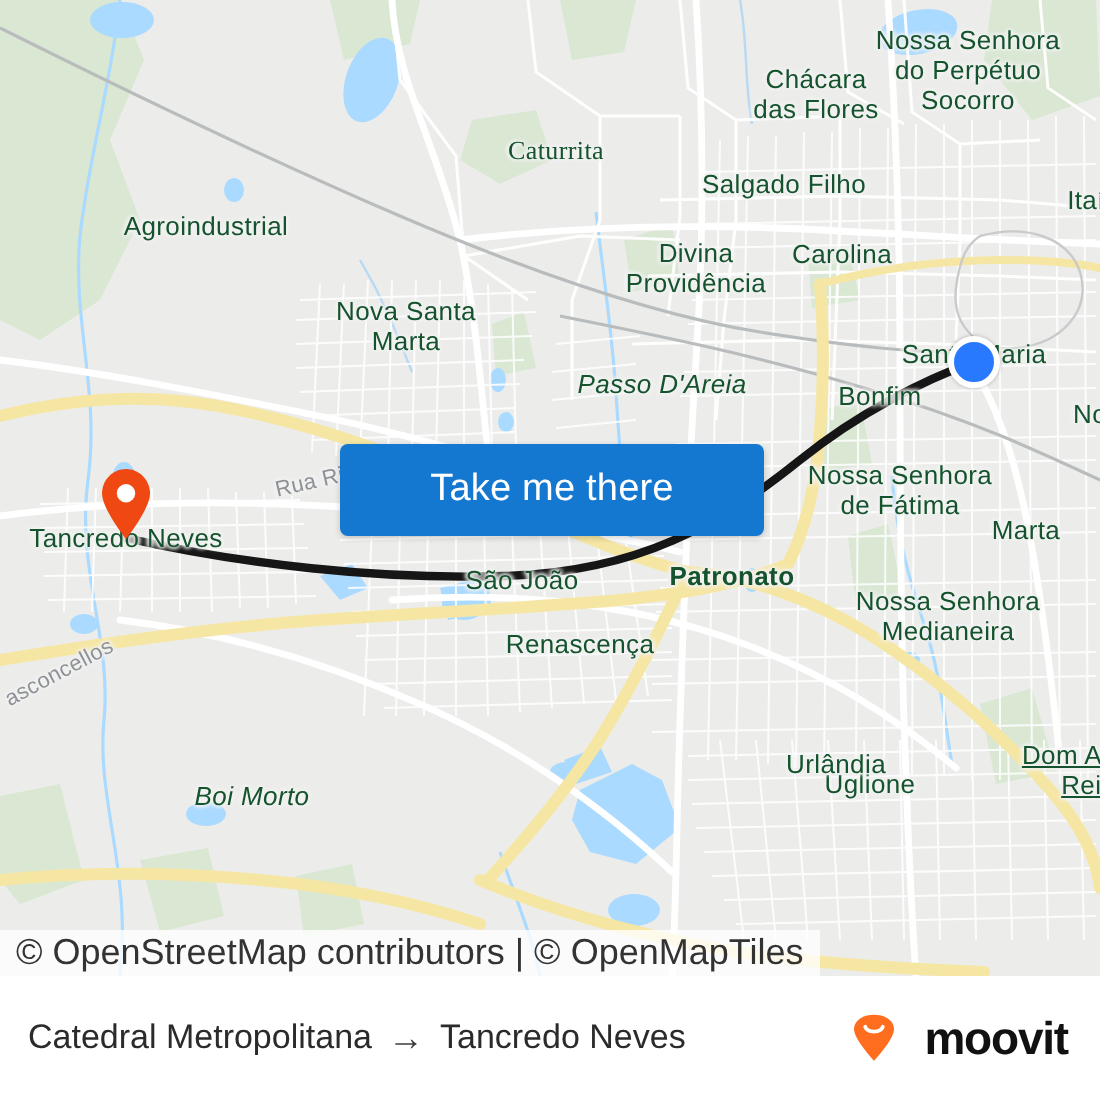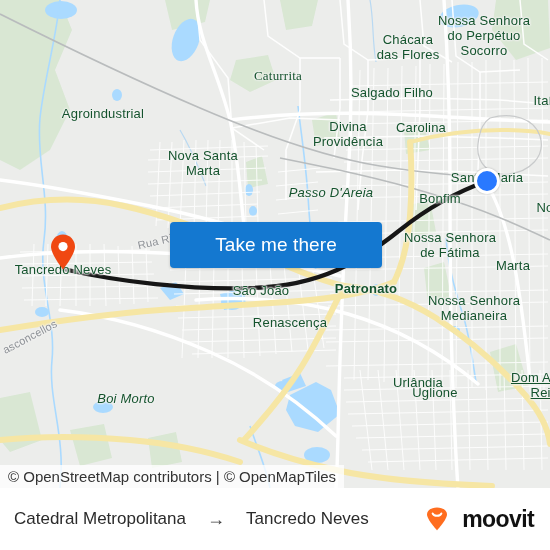--- a/index.html
+++ b/index.html
@@ -75,36 +75,36 @@
   }
 
   
   .attrib{
     position:absolute;
     left:0;top:465px;
     height:23px;
     padding:0 8px 0 8px;
     background:rgba(255,255,255,0.78);
     display:flex;align-items:center;
-    font-size:15px;
+    font-size:18px;
     color:#333333;
     white-space:nowrap;
   }
 
   
   .footer{
     position:absolute;left:0;top:488px;
     width:550px;height:62px;
     background:#ffffff;
     display:flex;align-items:center;
     box-sizing:border-box;
     padding:0 16px 0 14px;
   }
   .footer-route{
-    display:flex;align-items:center;gap:21px;
+    display:flex;align-items:center;gap:8px;
     font-size:17px;color:#2b2b2b;
   }
   .footer-arrow{
     font-size:18px;color:#3c3c3c;line-height:1;
     display:inline-block;
   }
   .brand{
     margin-left:auto;
     display:flex;align-items:center;gap:14px;
   }

